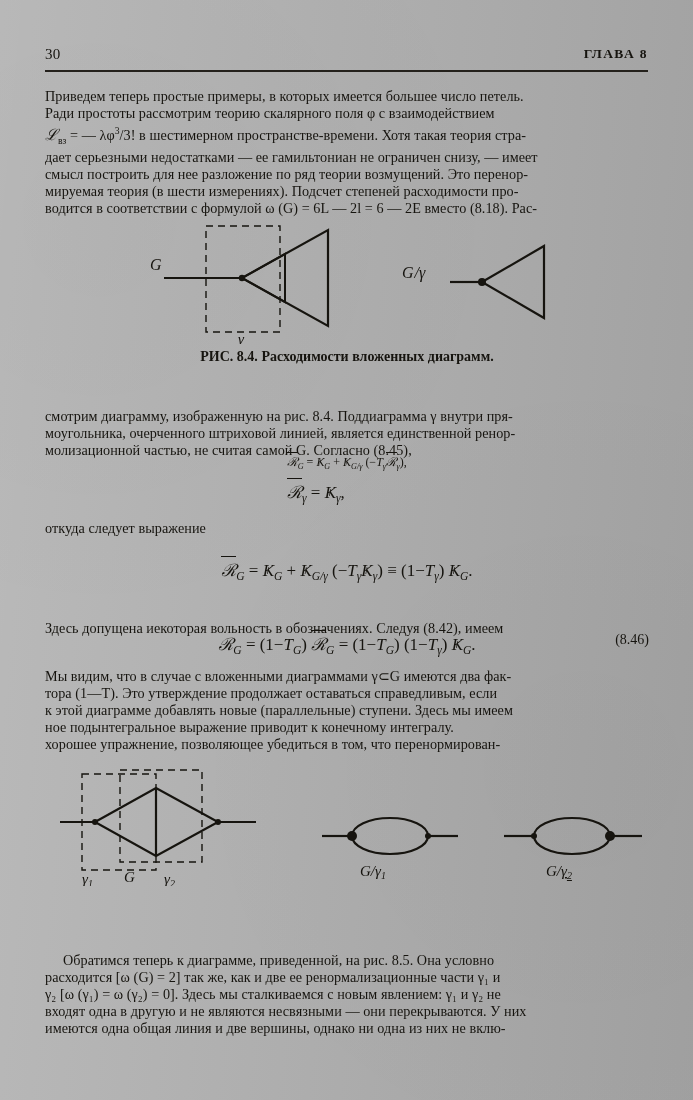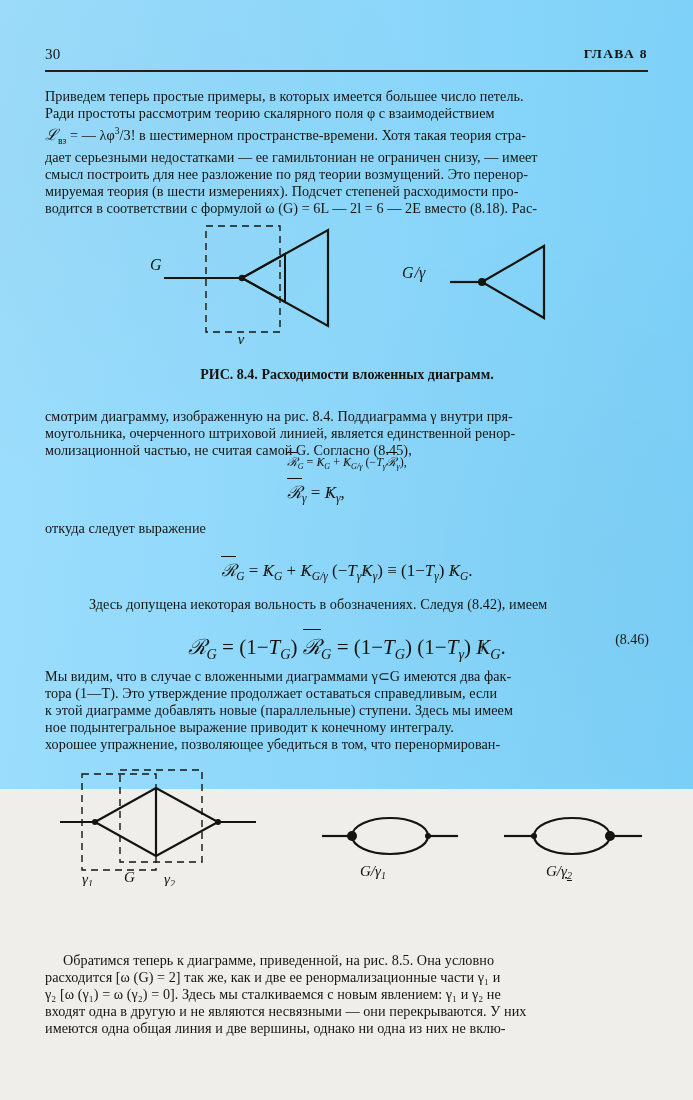--- a/index.html
+++ b/index.html
@@ -7,22 +7,22 @@
     width: 693px; height: 1100px;
     background: #efeeea;
     font-family: "Liberation Serif", serif;
     color: #16140f;
     position: relative;
     overflow: hidden;
   }
   .page {
     position: absolute;
     left: 0; top: 0;
-    width: 693px; height: 789px;
-    background: #7dd3fc;
+    width: 693px; height: 1100px;
+    background: #a3a3a3;
   }
   
   .grain {
     position:absolute; inset:0;
     background:
       radial-gradient(circle at 15% 20%, rgba(0,0,0,0.022), rgba(0,0,0,0) 40%),
       radial-gradient(circle at 85% 70%, rgba(0,0,0,0.02), rgba(0,0,0,0) 45%),
       linear-gradient(95deg, rgba(255,255,255,0.25), rgba(0,0,0,0.015));
     pointer-events:none;
   }
@@ -120,21 +120,21 @@
 
       <line x1="300" y1="60" x2="332" y2="60" stroke="#16140f" stroke-width="2.2"></line>
       <path d="M332 60 L394 24 L394 96 Z" fill="none" stroke="#16140f" stroke-width="2.2"></path>
       <circle cx="332" cy="60" r="4" fill="#16140f"></circle>
       <text x="252" y="56" font-family="Liberation Serif, serif" font-style="italic" font-size="16" fill="#16140f">
         <tspan>G</tspan><tspan dx="1">/</tspan><tspan dx="0">γ</tspan>
       </text>
     </svg>
   </div>
 
-  <div class="figcap" style="top:367px;">
+  <div class="figcap" style="top:349px;">
     <span class="lbl">РИС. 8.4.</span>
     <span>Расходимости вложенных диаграмм.</span>
   </div>
 
   <div class="para" style="top:388px;margin-top:20px;">
     <div>смотрим диаграмму, изображенную на рис. 8.4. Поддиаграмма γ внутри пря-</div>
     <div>моугольника, очерченного штриховой линией, является единственной ренор-</div>
     <div>молизационной частью, не считая самой G. Согласно (8.45),</div>
   </div>
 
@@ -161,26 +161,26 @@
     <span style="font-size:17px;">
       <span class="ovl" style="font-style:italic;">ℛ</span><sub style="font-style:italic;">G</sub>
       = <span style="font-style:italic;">Ҝ</span><sub style="font-style:italic;">G</sub>
       + <span style="font-style:italic;">Ҝ</span><sub style="font-style:italic;">G/γ</sub>
       (−<span style="font-style:italic;">T</span><sub style="font-style:italic;">γ</sub><span style="font-style:italic;">Ҝ</span><sub style="font-style:italic;">γ</sub>)
       ≡ (1−<span style="font-style:italic;">T</span><sub style="font-style:italic;">γ</sub>)
       <span style="font-style:italic;">Ҝ</span><sub style="font-style:italic;">G</sub>.
     </span>
   </div>
 
-  <div class="para" style="top:596px;margin-left:44px;">
+  <div class="para" style="top:620px;">
     <div>Здесь допущена иекоторая вольность в обозначениях. Следуя (8.42), имеем</div>
   </div>
 
   <div class="eqline" style="top:632px;">
-    <span style="font-size:21px;text-align:center;">
+    <span style="font-size:17px;text-align:center;">
       <span style="font-style:italic;">ℛ</span><sub style="font-style:italic;">G</sub>
       = (1−<span style="font-style:italic;">T</span><sub style="font-style:italic;">G</sub>)
       <span class="ovl" style="font-style:italic;">ℛ</span><sub style="font-style:italic;">G</sub>
       = (1−<span style="font-style:italic;">T</span><sub style="font-style:italic;">G</sub>)
       (1−<span style="font-style:italic;">T</span><sub style="font-style:italic;">γ</sub>)
       <span style="font-style:italic;">Ҝ</span><sub style="font-style:italic;">G</sub>.
     </span>
     <span class="eqnum">(8.46)</span>
   </div>
 

